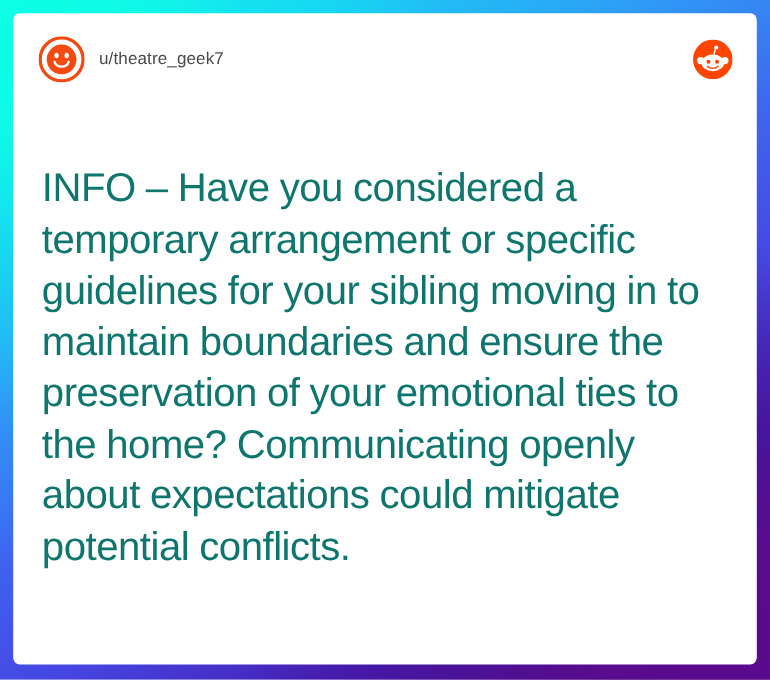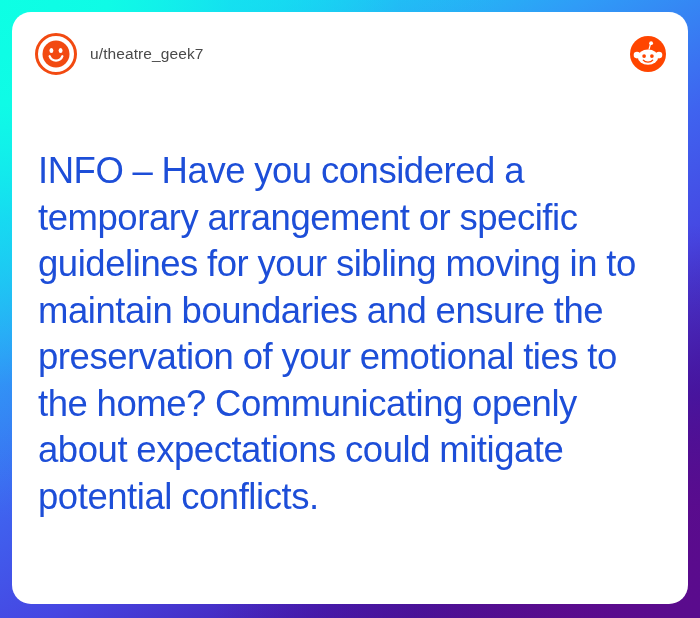--- a/index.html
+++ b/index.html
@@ -25,21 +25,21 @@
   }
 
   
   #card {
     position: absolute;
     left: 12px;
     top: 12px;
     width: 676px;
     height: 592px;
     background: #ffffff;
-    border-radius: 19px;
+    border-radius: 6px;
     box-sizing: border-box;
     overflow: hidden;
   }
 
   
   .card-header {
     position: absolute;
     left: 0;
     top: 0;
     right: 0;
@@ -78,21 +78,21 @@
   }
 
   
   .post-body {
     position: absolute;
     left: 26px;
     right: 22px;
     top: 136px;
     font-size: 36.5px;
     line-height: 1.275;
-    color: #1d4ed8;
+    color: #0f766e;
     letter-spacing: -0.45px;
     word-spacing: -0.5px;
     font-family: "Liberation Sans", sans-serif;
     font-weight: 400;
     -webkit-font-smoothing: antialiased;
   }
 </style>
 </head>
 <body>
 

